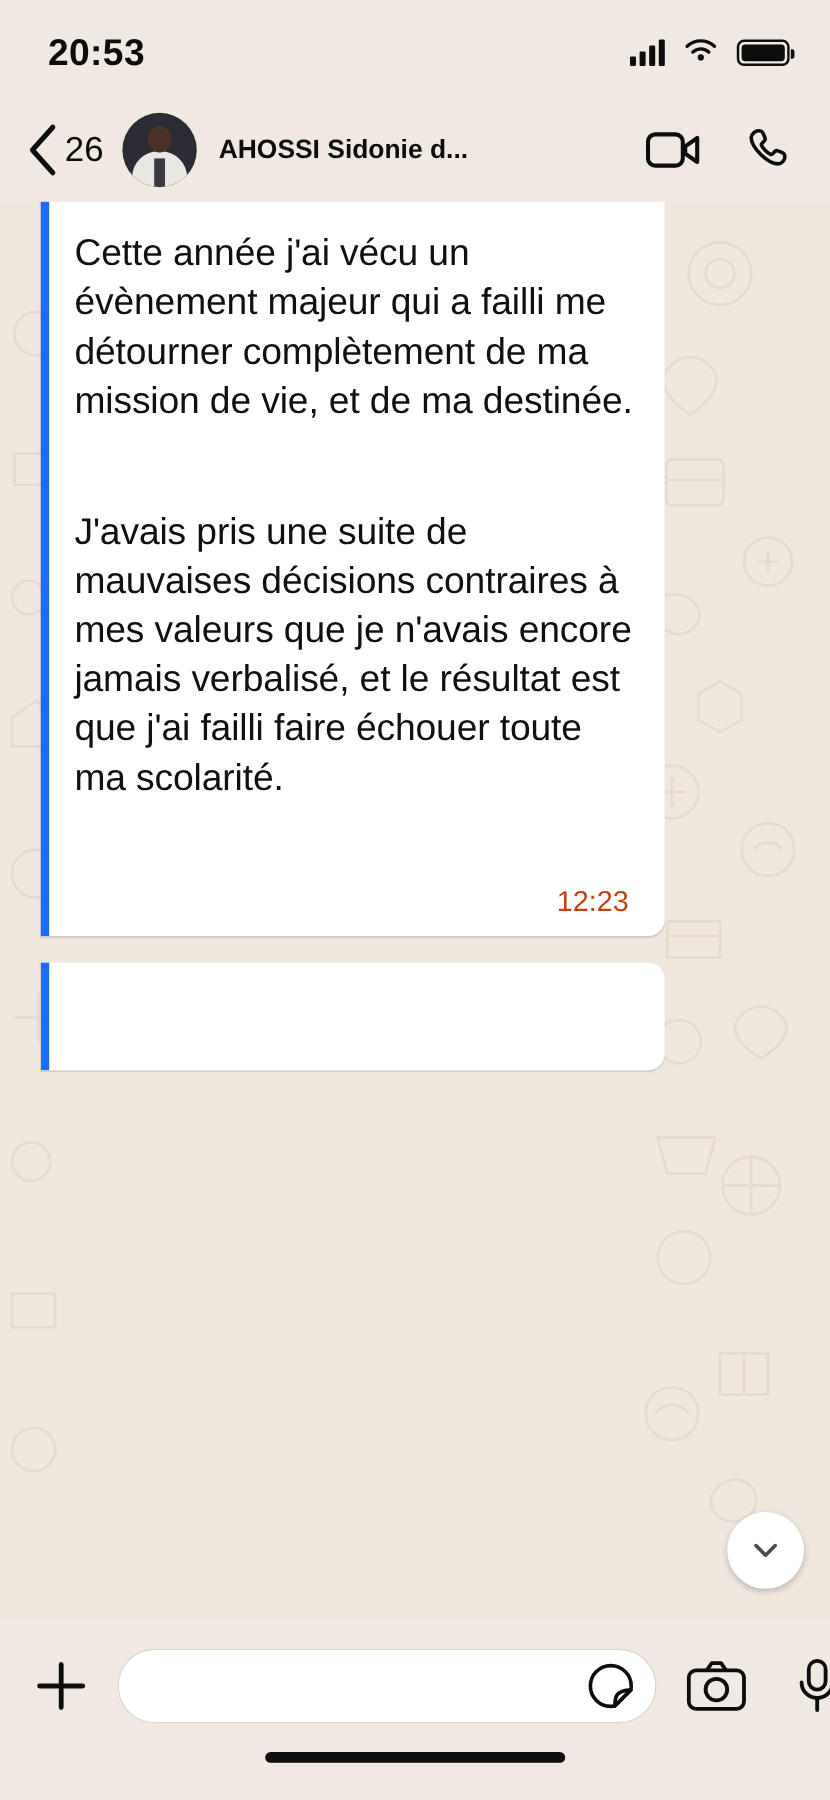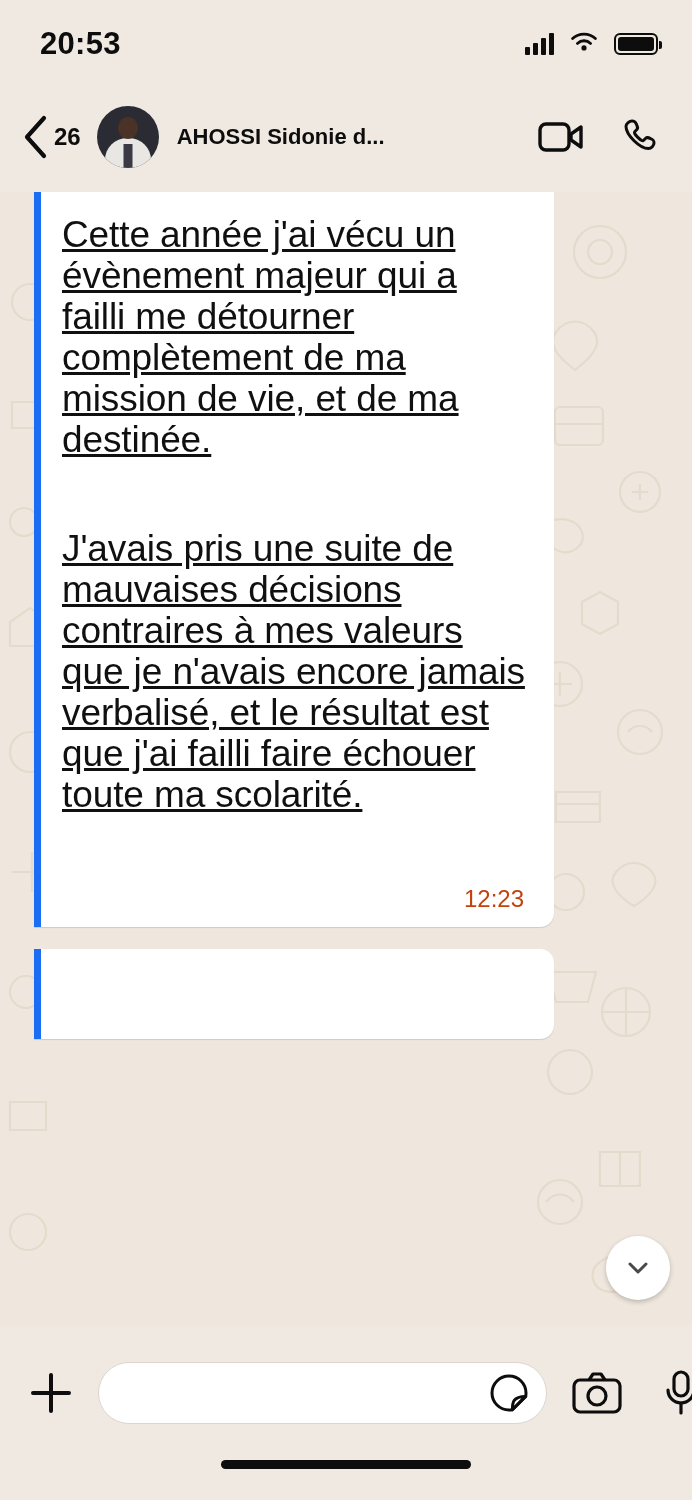--- a/index.html
+++ b/index.html
@@ -8,21 +8,20 @@
     font-family: "Liberation Sans", sans-serif;
     background: #efe9e1;
     overflow: hidden;
   }
   .phone {
     position: relative;
     width: 692px; height: 1500px;
     background: #efe9e1;
     display: flex;
     flex-direction: column;
-    gap: 12px;
   }
 
   
   .statusbar {
     height: 82px;
     flex: 0 0 82px;
     display: flex;
     align-items: center;
     justify-content: space-between;
     padding: 0 34px 0 40px;
@@ -74,24 +73,24 @@
     background: #efe9e1;
     gap: 0;
   }
   .back-chevron {
     width: 34px; height: 40px;
     display: flex; align-items: center; justify-content: center;
     flex: 0 0 auto;
   }
   .back-chevron svg { display: block; }
   .back-count {
-    font-size: 24px;
+    font-size: 29px;
     color: #0d0d0d;
     margin: 0 16px 0 2px;
-    font-weight: 700;
+    font-weight: 400;
   }
   .avatar {
     width: 62px; height: 62px;
     border-radius: 50%;
     overflow: hidden;
     flex: 0 0 62px;
     background: #2b2b33;
     position: relative;
   }
   .avatar .head {
@@ -166,26 +165,25 @@
     border-radius: 0;
   }
   .bubble .clipped-line {
     font-size: 30px;
     line-height: 42px;
     color: #0d0d0d;
     height: 18px;
     overflow: hidden;
   }
   .bubble p {
-    font-size: 37px;
+    font-size: 31px;
     line-height: 41px;
     color: #101010;
     letter-spacing: -0.1px;
     margin: 0;
-    text-decoration: underline;
   }
   .bubble .gap-lg { height: 68px; }
   .bubble .gap-md { height: 40px; }
   .meta {
     display: flex;
     justify-content: flex-end;
     margin-top: -38px;
     padding-right: 6px;
   }
   .meta .time {

